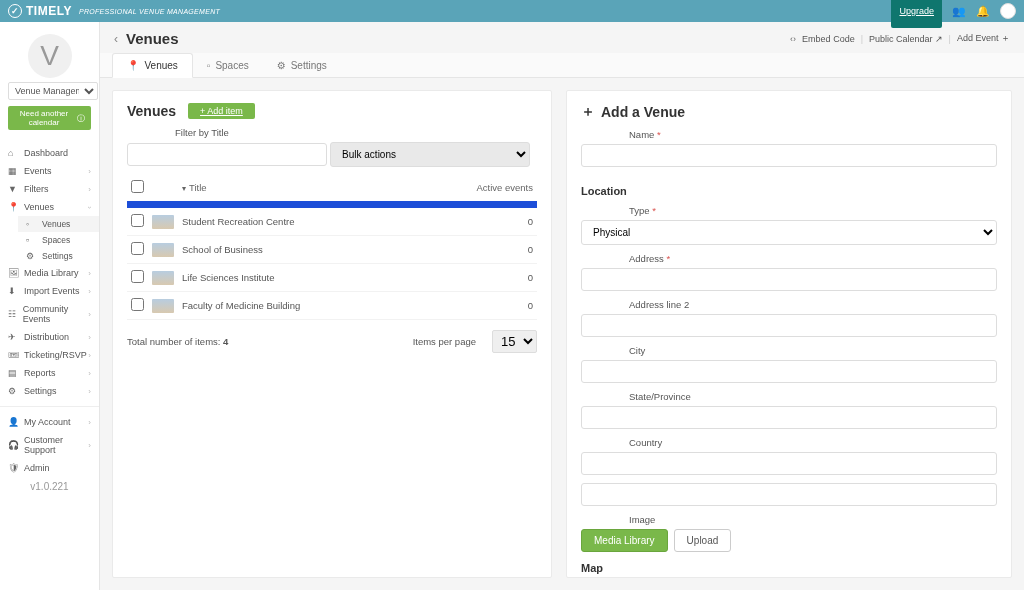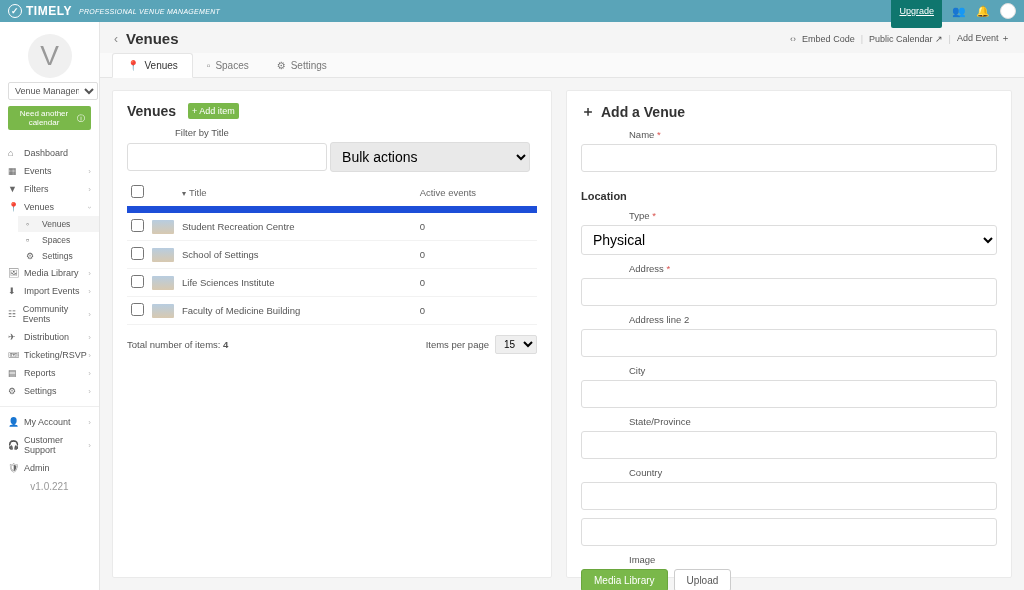--- a/index.html
+++ b/index.html
@@ -36,36 +36,36 @@
 .page-actions .sep { color: #ccc; }
 .page-actions a { color: #555; cursor: pointer; }
 .tabs { display: flex; border-bottom: 1px solid #e5e5e5; padding: 0 12px; background: #fafafa; }
 .tab { padding: 6px 14px; font-size: 10px; color: #777; cursor: pointer; display: flex; align-items: center; gap: 5px; }
 .tab.active { background: #fff; border: 1px solid #e5e5e5; border-bottom: 1px solid #fff; margin-bottom: -1px; border-radius: 3px 3px 0 0; color: #333; }
 .content { flex: 1; display: flex; gap: 14px; padding: 12px; overflow-y: auto; }
 .panel { background: #fff; border: 1px solid #eaeaea; border-radius: 2px; padding: 12px 14px; }
 .panel-left { flex: 0 0 440px; }
 .panel-right { flex: 1; }
 .panel-title { font-size: 14px; font-weight: 600; color: #333; margin-bottom: 8px; display: flex; align-items: center; gap: 6px; }
-.add-item-btn { background: #7ab84a; color: white; font-size: 9px; padding: 3px 4px; border: none; border-radius: 2px; cursor: pointer; margin-left: 6px; }
+.add-item-btn { background: #7ab84a; color: white; font-size: 9px; padding: 3px 12px; border: none; border-radius: 2px; cursor: pointer; margin-left: 6px; text-decoration: underline; }
 .lbl { font-size: 9.5px; color: #555; margin-bottom: 4px; display: block; margin-left: 48px; }
 .lbl .req { color: #d9534f; }
-.fld { width: 100%; border: 1px solid #ddd; border-radius: 3px; padding: 5px 7px; font-size: 14px; margin-bottom: 8px; background: #fff; }
+.fld { width: 100%; border: 1px solid #ddd; border-radius: 3px; padding: 5px 7px; font-size: 10px; margin-bottom: 8px; background: #fff; }
 .filter-input { width: 200px; }
 .bulk { width: 200px; background: #e9e9e9; margin-bottom: 6px; }
 table { width: 100%; border-collapse: collapse; font-size: 9.5px; }
 th { text-align: left; padding: 6px 4px; border-bottom: 7px solid #1d4ed8; color: #666; font-weight: normal; }
-th.ac, td.ac { text-align: left; }
+th.ac, td.ac { text-align: right; }
 td { padding: 6px 4px; border-bottom: 1px solid #f2f2f2; color: #555; vertical-align: middle; }
 .chk { width: 18px; }
 .thumb { width: 22px; height: 14px; background: linear-gradient(#b8cde0,#d8c9b0); display: inline-block; vertical-align: middle; border-radius: 1px; }
 .sort { font-size: 8px; margin-right: 3px; }
 .table-footer { display: flex; align-items: center; margin-top: 10px; font-size: 9.5px; }
-.table-footer .ipp { margin-left: auto; display: flex; align-items: center; gap: 6px; }
-.sel-sm { border: 1px solid #ddd; border-radius: 2px; padding: 2px 4px; font-size: 10px; }
+.table-footer .ipp { margin-left: auto; display: flex; align-items: center; gap: 16px; }
+.sel-sm { border: 1px solid #ddd; border-radius: 2px; padding: 2px 4px; font-size: 13px; }
 .sect-hdr { font-size: 11px; font-weight: 600; color: #333; margin: 10px 0 8px; }
 .btn { padding: 5px 12px; font-size: 10px; border-radius: 3px; cursor: pointer; border: 1px solid transparent; }
 .btn-green { background: #7ab84a; color: white; border-color: #6aa63d; }
 .btn-outline { background: #fff; border: 1px solid #ccc; color: #555; }
 .img-btns { display: flex; gap: 6px; margin-bottom: 10px; }
 </style>
 </head>
 <body>
 
 <div class="topbar">
@@ -231,21 +231,21 @@
           <tbody id="venue-rows">
               <tr>
                 <td class="chk"><input type="checkbox" style=""></td>
                 <td><span class="thumb"></span></td>
                 <td>Student Recreation Centre</td>
                 <td class="ac">0</td>
               </tr>
               <tr>
                 <td class="chk"><input type="checkbox" style=""></td>
                 <td><span class="thumb"></span></td>
-                <td>School of Settings</td>
+                <td>School of Business</td>
                 <td class="ac">0</td>
               </tr>
               <tr>
                 <td class="chk"><input type="checkbox" style=""></td>
                 <td><span class="thumb"></span></td>
                 <td>Life Sciences Institute</td>
                 <td class="ac">0</td>
               </tr>
               <tr>
                 <td class="chk"><input type="checkbox" style=""></td>

